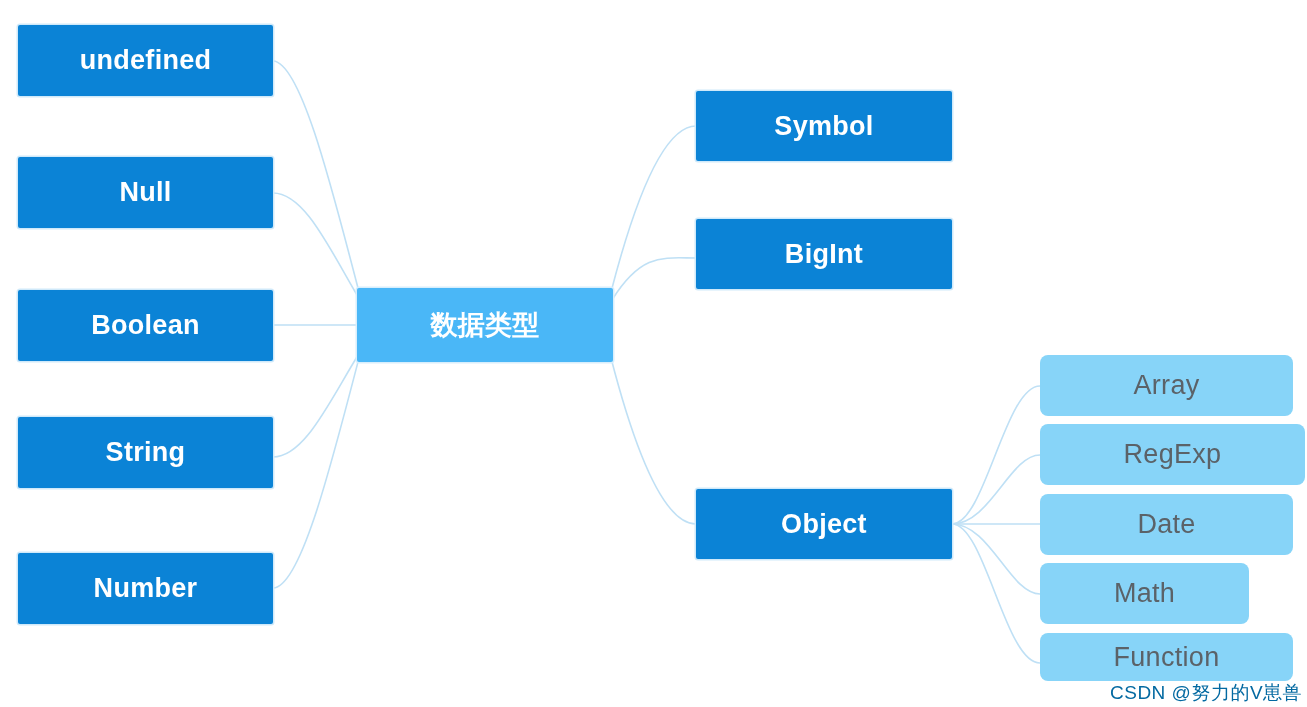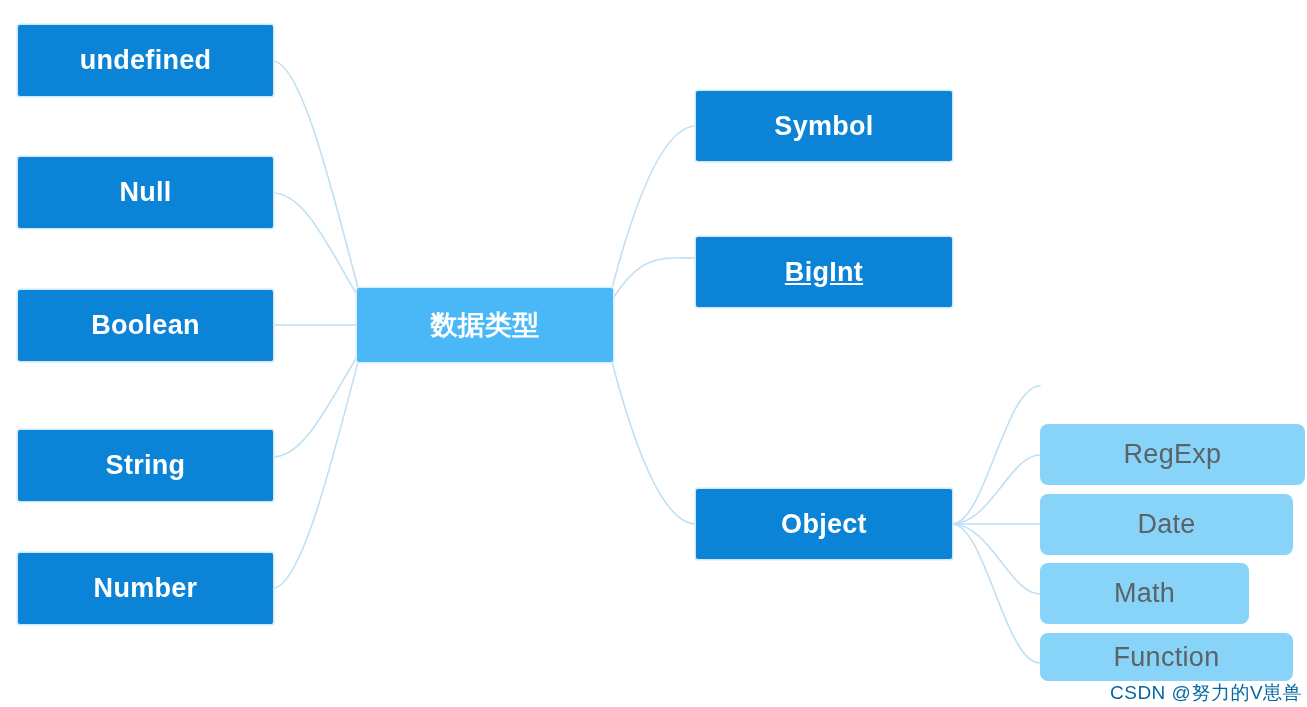--- a/index.html
+++ b/index.html
@@ -95,37 +95,40 @@
 
   <div class="node node-primary" style="left: 18px; top: 25px; width: 255px; height: 71px;">
     <span>undefined</span>
   </div>
   <div class="node node-primary" style="left: 18px; top: 157px; width: 255px; height: 71px;">
     <span>Null</span>
   </div>
   <div class="node node-primary" style="left: 18px; top: 290px; width: 255px; height: 71px;">
     <span>Boolean</span>
   </div>
-  <div class="node node-primary" style="left: 18px; top: 430px; width: 255px; height: 71px;">
+  <div class="node node-primary" style="left: 18px; top: 417px; width: 255px; height: 71px;">
     <span>String</span>
   </div>
   <div class="node node-primary" style="left: 18px; top: 553px; width: 255px; height: 71px;">
     <span>Number</span>
   </div>
 
   <div class="node node-primary" style="left: 696px; top: 91px; width: 256px; height: 70px;">
     <span>Symbol</span>
   </div>
-  <div class="node node-primary" style="left: 696px; top: 237px; width: 256px; height: 70px; text-decoration: underline;">
+  <div class="node node-primary" style="left: 696px; top: 219px; width: 256px; height: 70px;">
     <span>BigInt</span>
   </div>
   <div class="node node-primary" style="left: 696px; top: 489px; width: 256px; height: 70px;">
     <span>Object</span>
   </div>
 
+  <div class="node node-leaf" style="left: 1040px; top: 355px; width: 253px; height: 61px;">
+    <span>Array</span>
+  </div>
   <div class="node node-leaf" style="left: 1040px; top: 424px; width: 265px; height: 61px;">
     <span>RegExp</span>
   </div>
   <div class="node node-leaf" style="left: 1040px; top: 494px; width: 253px; height: 61px;">
     <span>Date</span>
   </div>
   <div class="node node-leaf" style="left: 1040px; top: 563px; width: 209px; height: 61px;">
     <span>Math</span>
   </div>
   <div class="node node-leaf" style="left: 1040px; top: 633px; width: 253px; height: 48px;">

